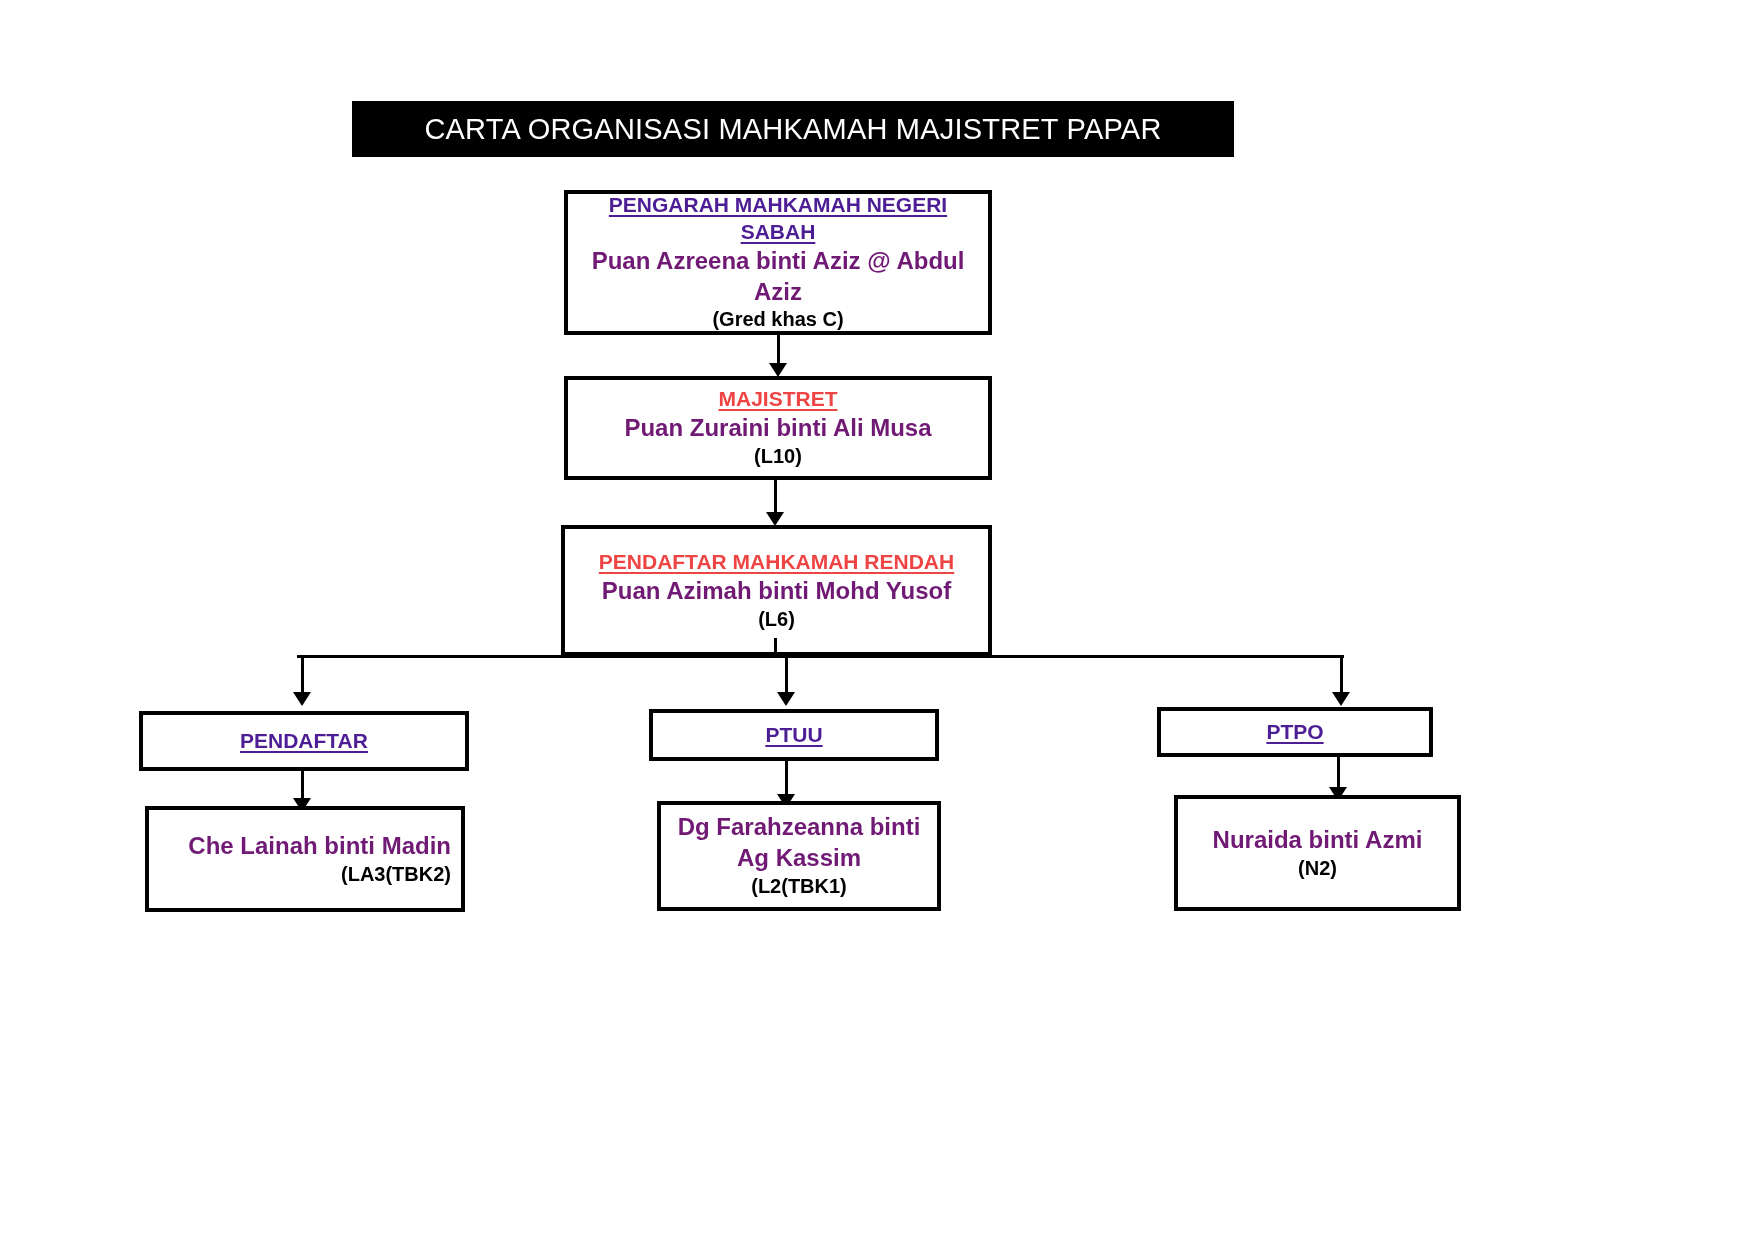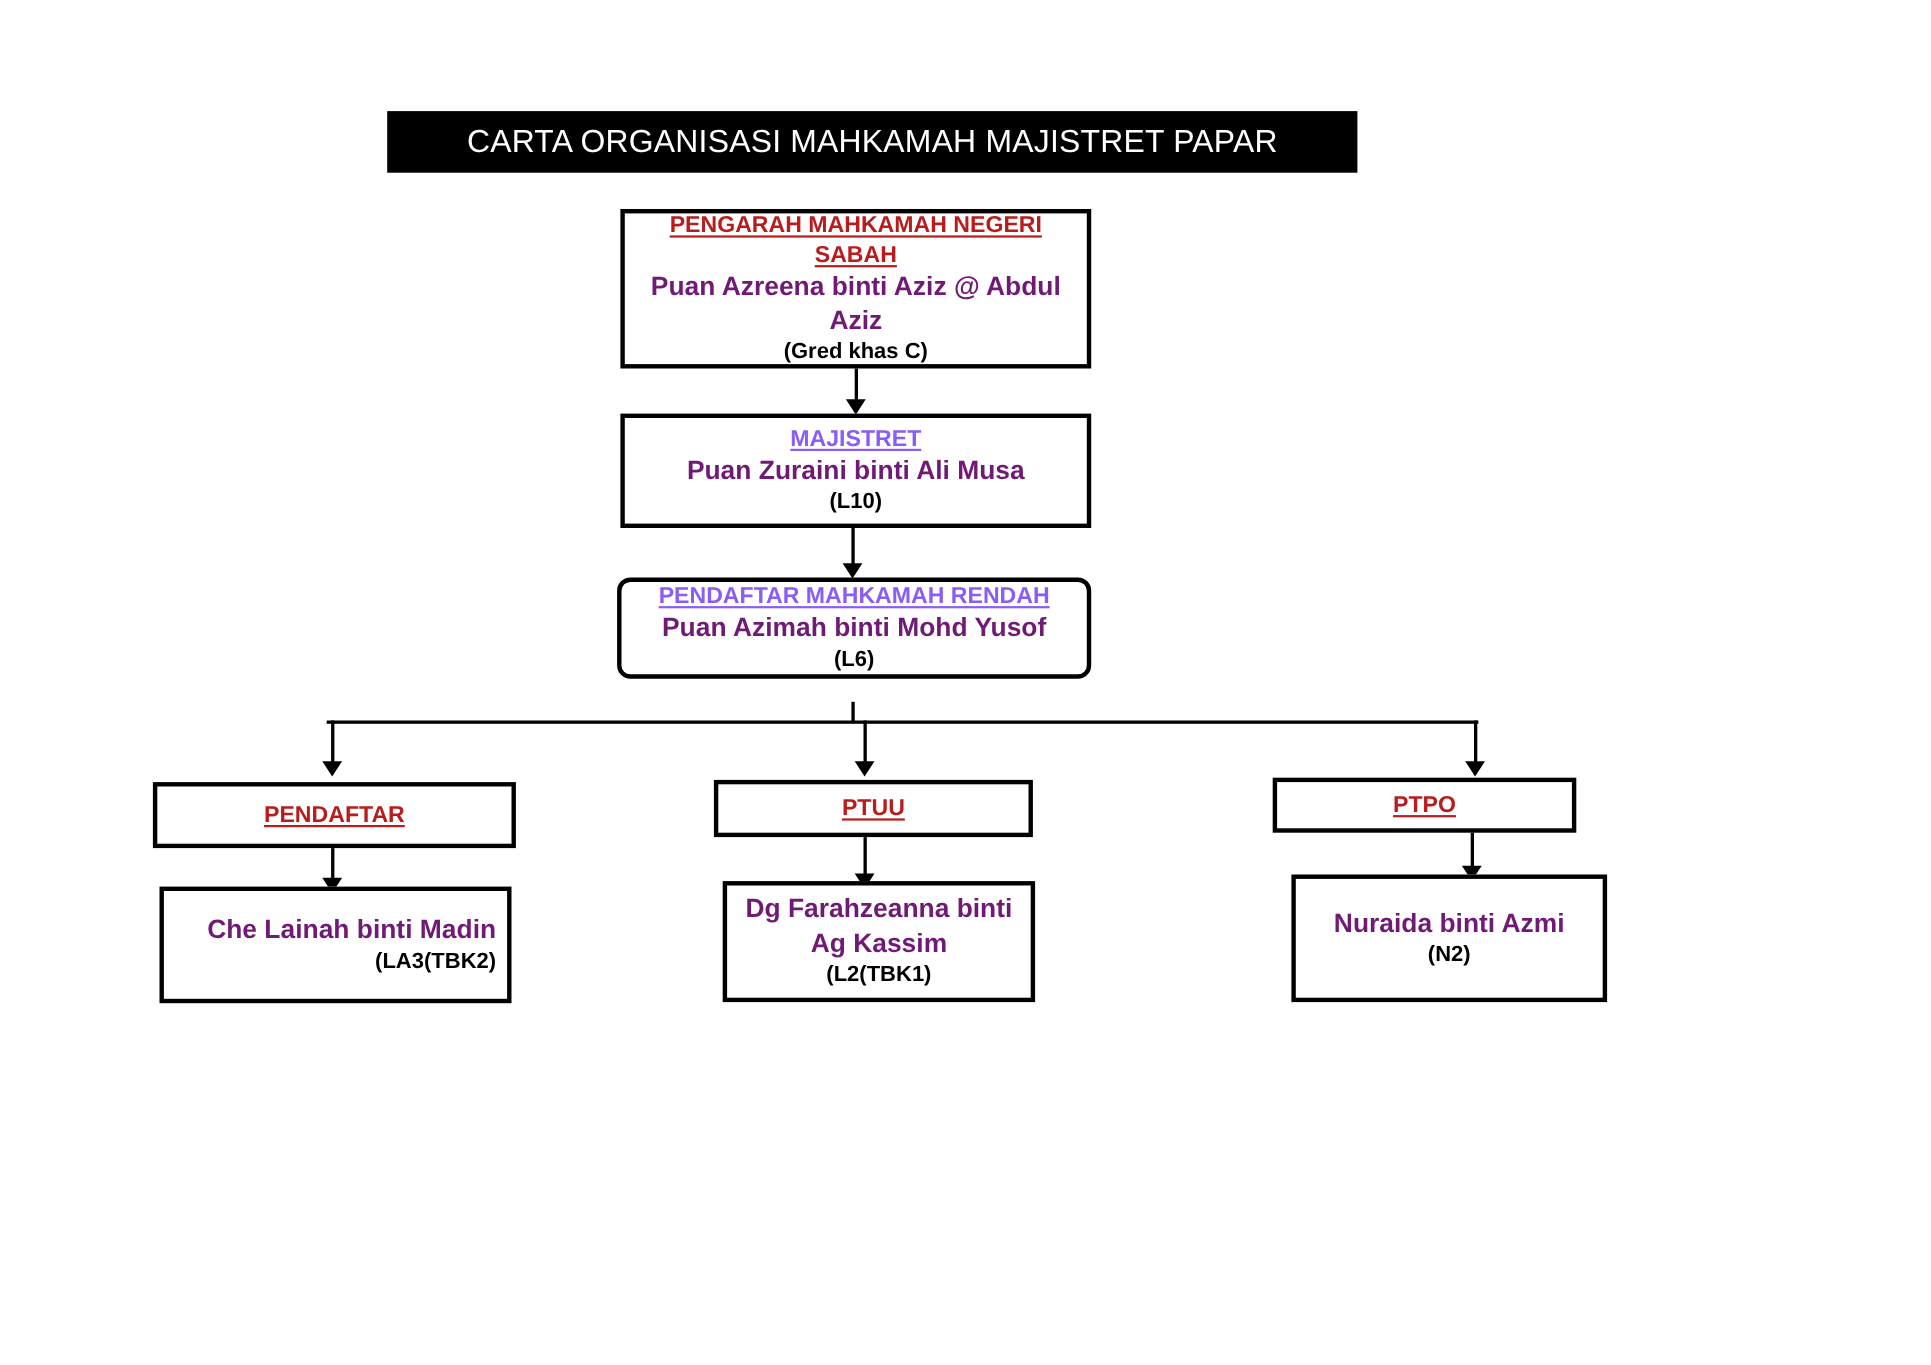--- a/index.html
+++ b/index.html
@@ -46,30 +46,30 @@
     background: #ffffff;
     border: 4px solid #000000;
     display: flex;
     flex-direction: column;
     align-items: center;
     justify-content: center;
     text-align: center;
     padding: 4px 10px;
   }
   .role {
-    color: #b91c1c;
+    color: #4c1d95;
     font-weight: 700;
     font-size: 21px;
     text-decoration: underline;
     text-underline-offset: 3px;
     line-height: 1.28;
     font-family: "Liberation Sans", sans-serif;
   }
   .role.dark {
-    color: #8b5cf6;
+    color: #ef4444;
   }
   .person {
     color: #701a75;
     font-weight: 700;
     font-size: 24px;
     line-height: 1.28;
     font-family: "Liberation Sans", sans-serif;
   }
   .grade {
     color: #000000;
@@ -119,21 +119,21 @@
 
   <div class="node" style="left:564px; top:376px; width:428px; height:104px;">
     <div class="role dark">MAJISTRET</div>
     <div class="person">Puan Zuraini binti Ali Musa</div>
     <div class="grade">(L10)</div>
   </div>
 
   <div class="vline" style="left:774px; top:480px; height:35px;"></div>
   <div class="arrowhead" style="left:766px; top:512px;"></div>
 
-  <div class="node" style="left:561px; top:525px; width:431px; height:92px;border-radius:12px;">
+  <div class="node" style="left:561px; top:525px; width:431px; height:131px;">
     <div class="role dark">PENDAFTAR MAHKAMAH RENDAH</div>
     <div class="person">Puan Azimah binti Mohd Yusof</div>
     <div class="grade">(L6)</div>
   </div>
 
   <div class="vline" style="left:774px; top:638px; height:18px;"></div>
   <div class="hline" style="left:297px; top:655px; width:1047px;"></div>
 
   <div class="vline" style="left:301px; top:655px; height:40px;"></div>
   <div class="arrowhead" style="left:293px; top:692px;"></div>

